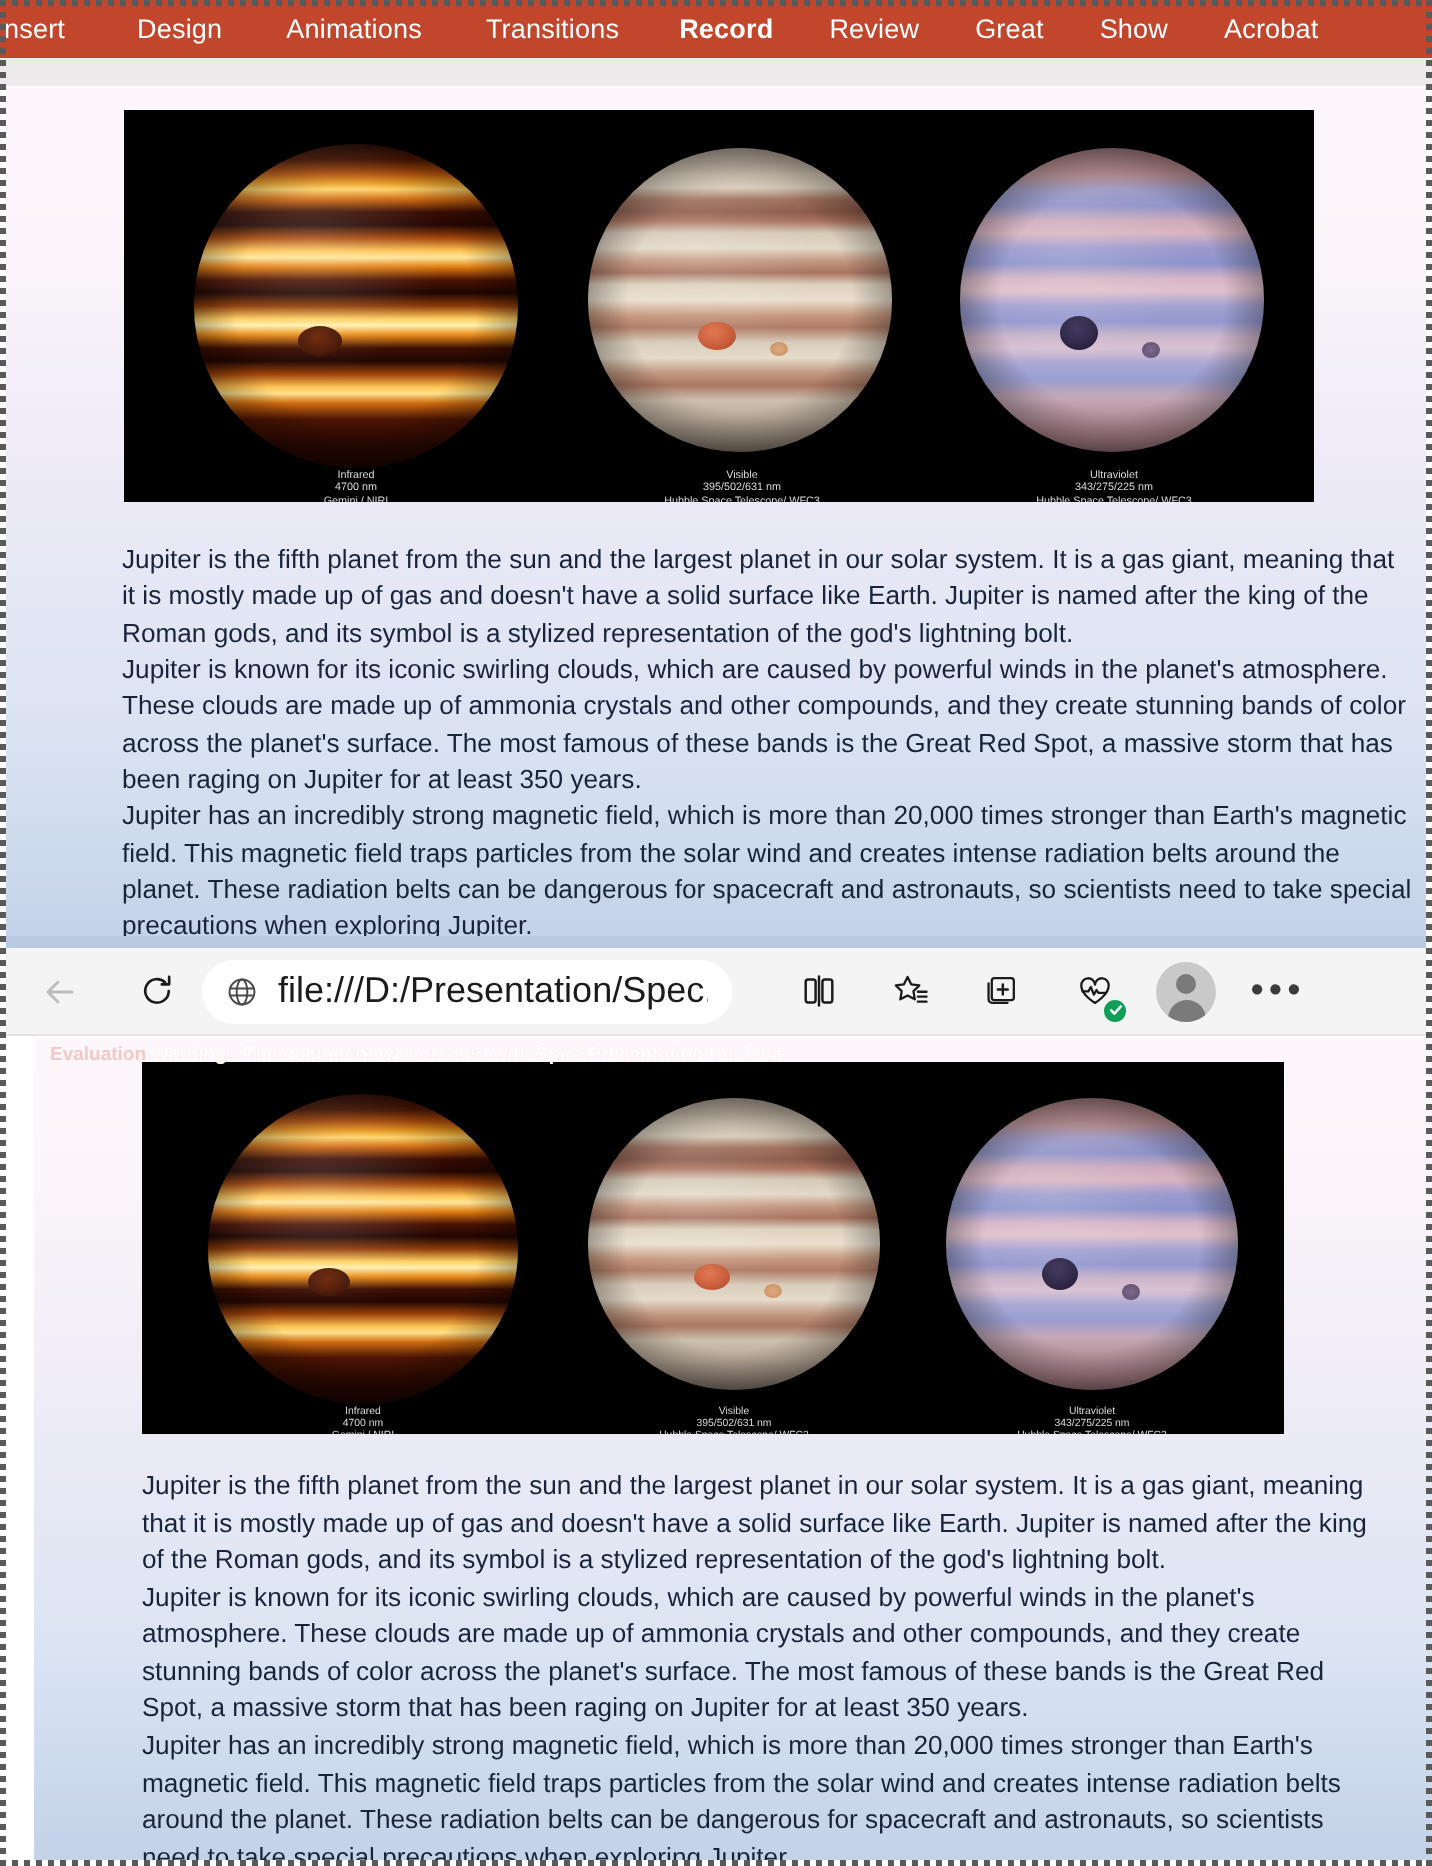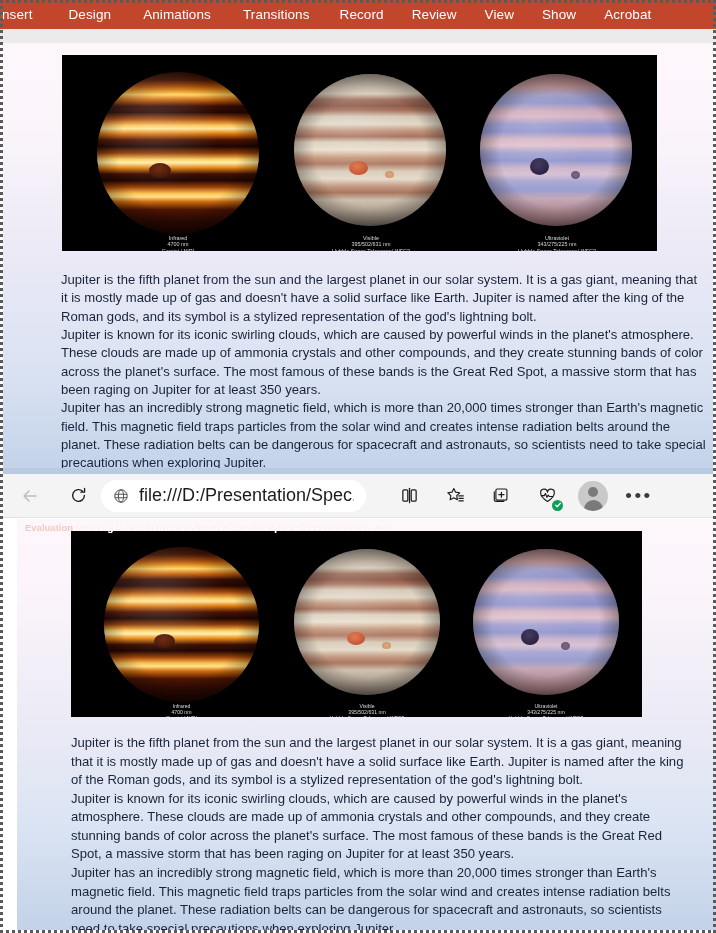--- a/index.html
+++ b/index.html
@@ -188,23 +188,23 @@
 </head>
 <body>
 
 <div id="root">
 
   <div class="ribbon">
     <div class="ribbon-tab truncated-left" style="margin-left:-12px;padding:0 14px;">nsert</div>
     <div class="ribbon-tab" style="margin-left:10px;padding:0 12px;">Design</div>
     <div class="ribbon-tab" style="margin-left:8px;padding:0 12px;">Animations</div>
     <div class="ribbon-tab" style="margin-left:8px;padding:0 12px;">Transitions</div>
-    <div class="ribbon-tab" style="margin-left:6px;padding:0 12px;">Record</div>
+    <div class="ribbon-tab" style="margin-left:6px;padding:0 12px;font-weight:bold;">Record</div>
     <div class="ribbon-tab" style="margin-left:4px;padding:0 12px;">Review</div>
-    <div class="ribbon-tab" style="margin-left:4px;padding:0 12px;">View</div>
+    <div class="ribbon-tab" style="margin-left:4px;padding:0 12px;">Great</div>
     <div class="ribbon-tab" style="margin-left:4px;padding:0 12px;">Show</div>
     <div class="ribbon-tab" style="margin-left:4px;padding:0 12px;">Acrobat</div>
 
   </div>
   <div class="ribbon-strip-under"></div>
 
   <div class="slide">
 
     <div class="triptych" style="position:absolute;left:59px;top:12px;width:595px;height:196px;">
 

